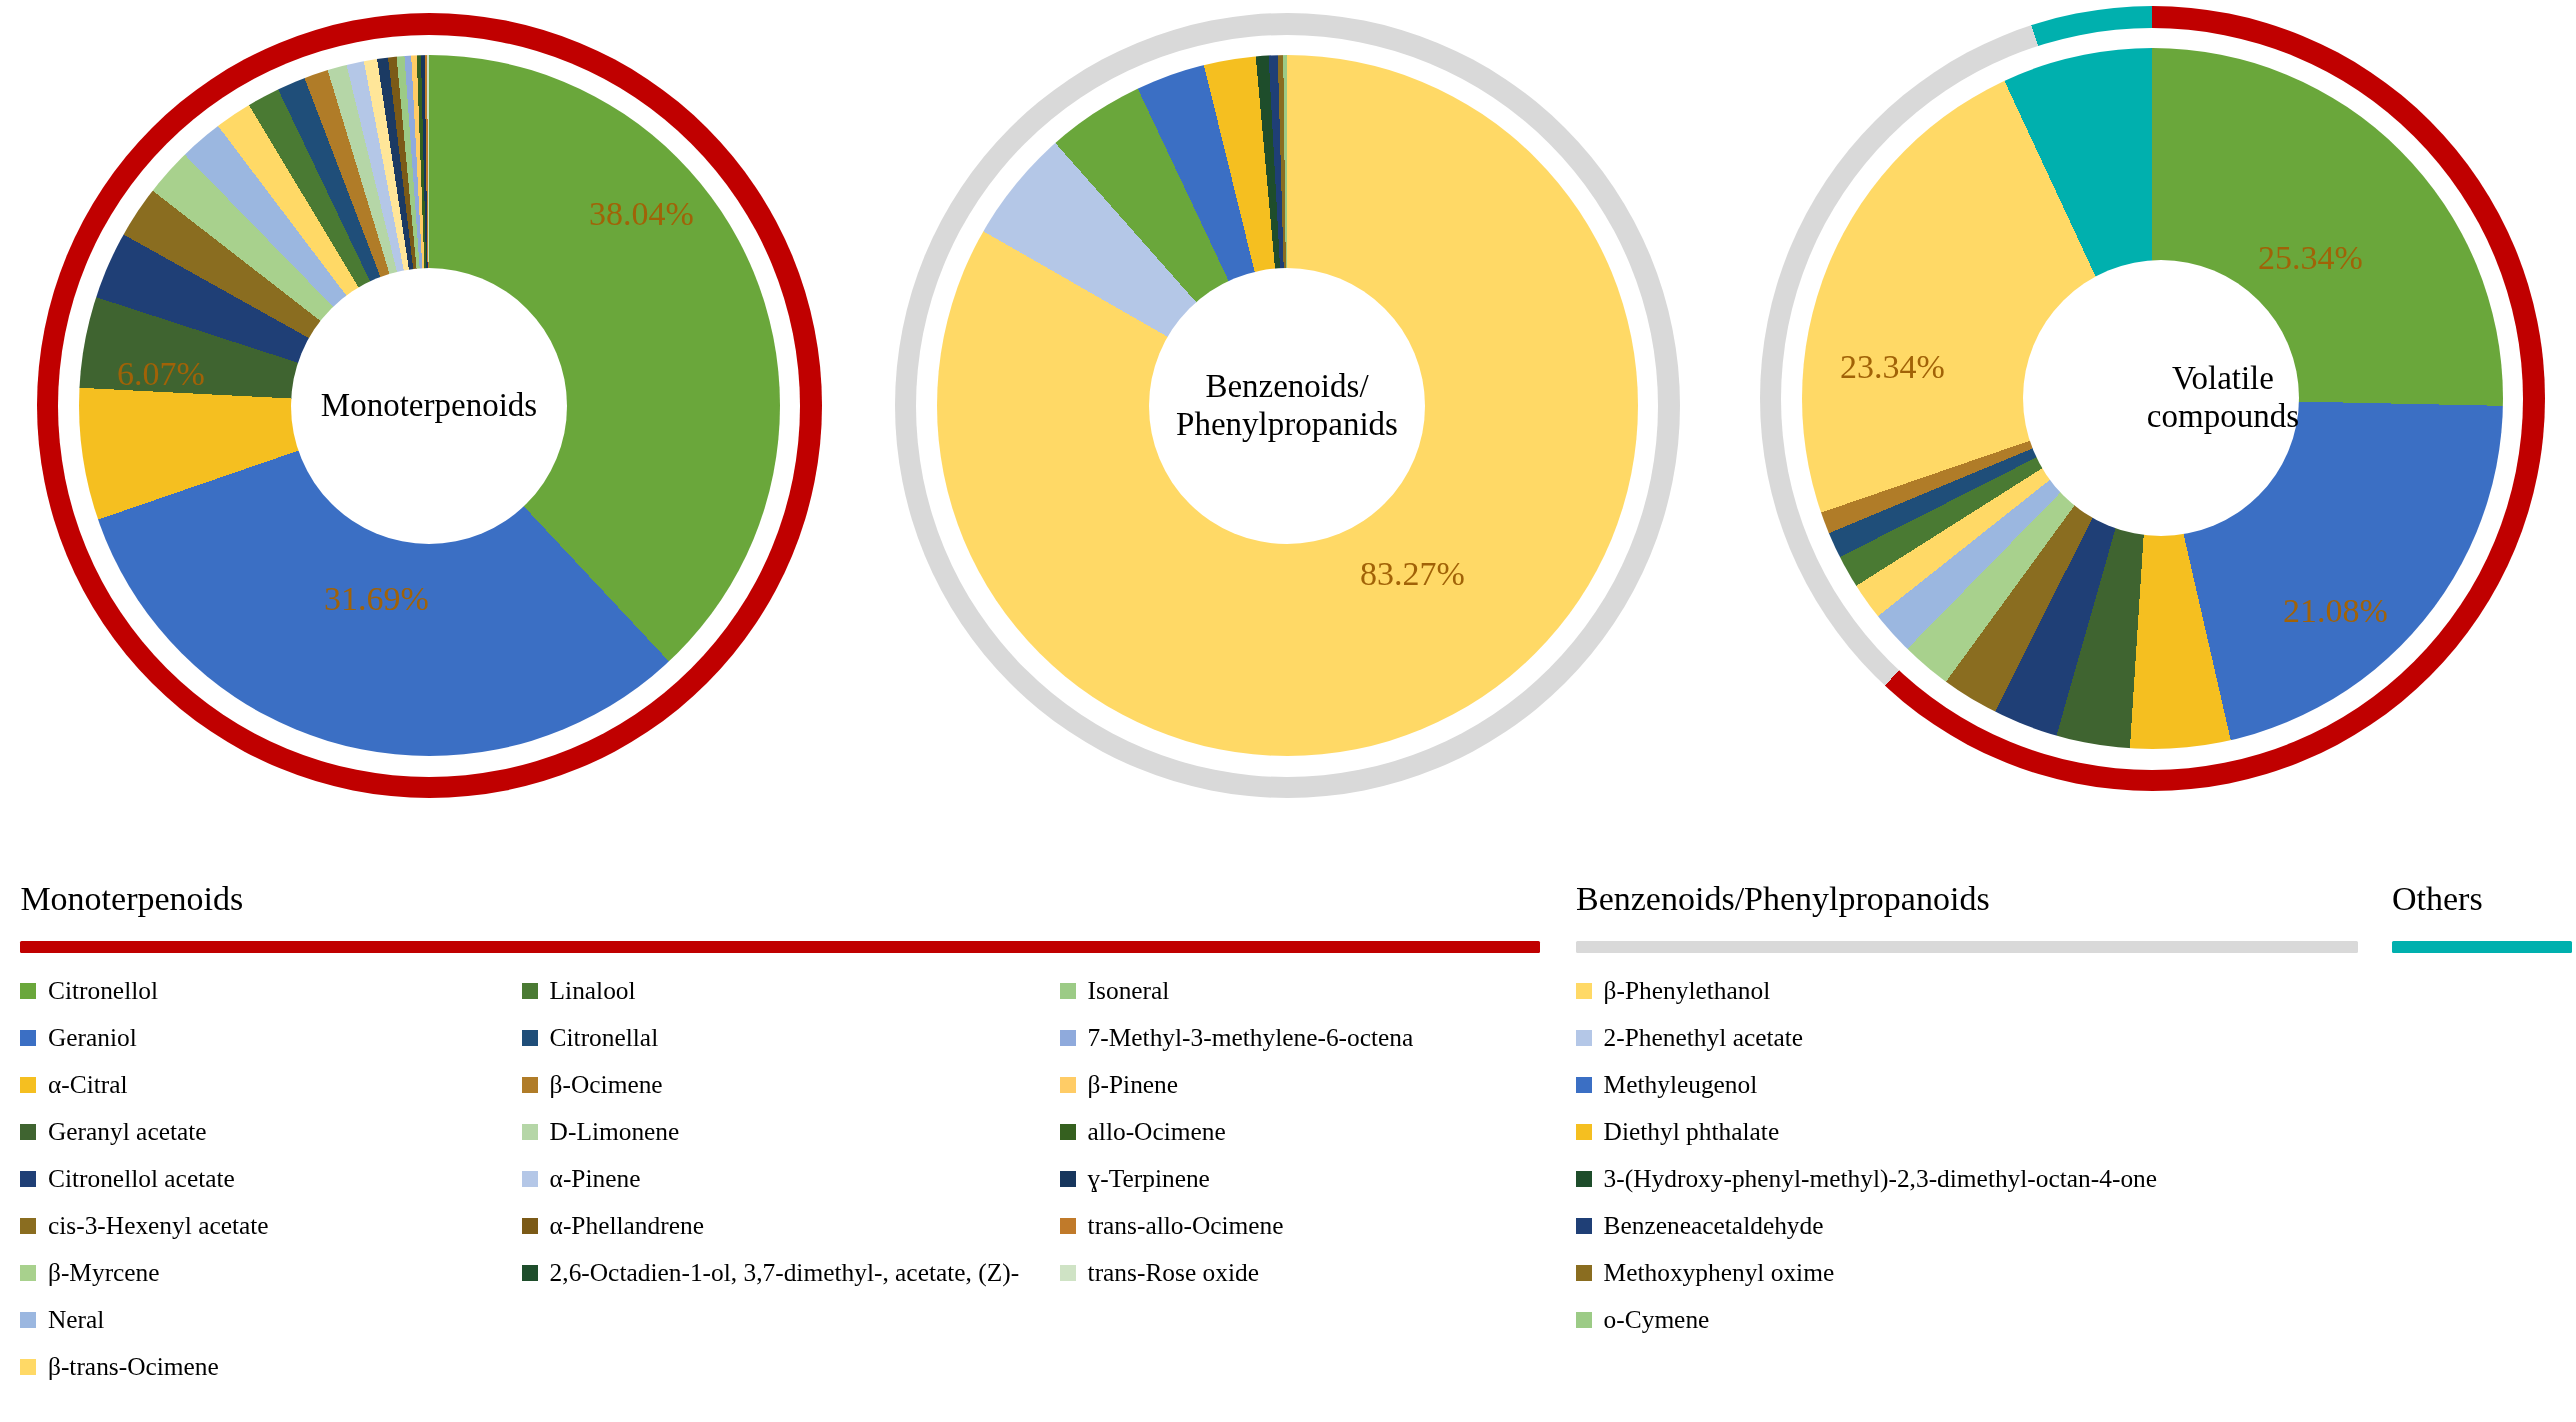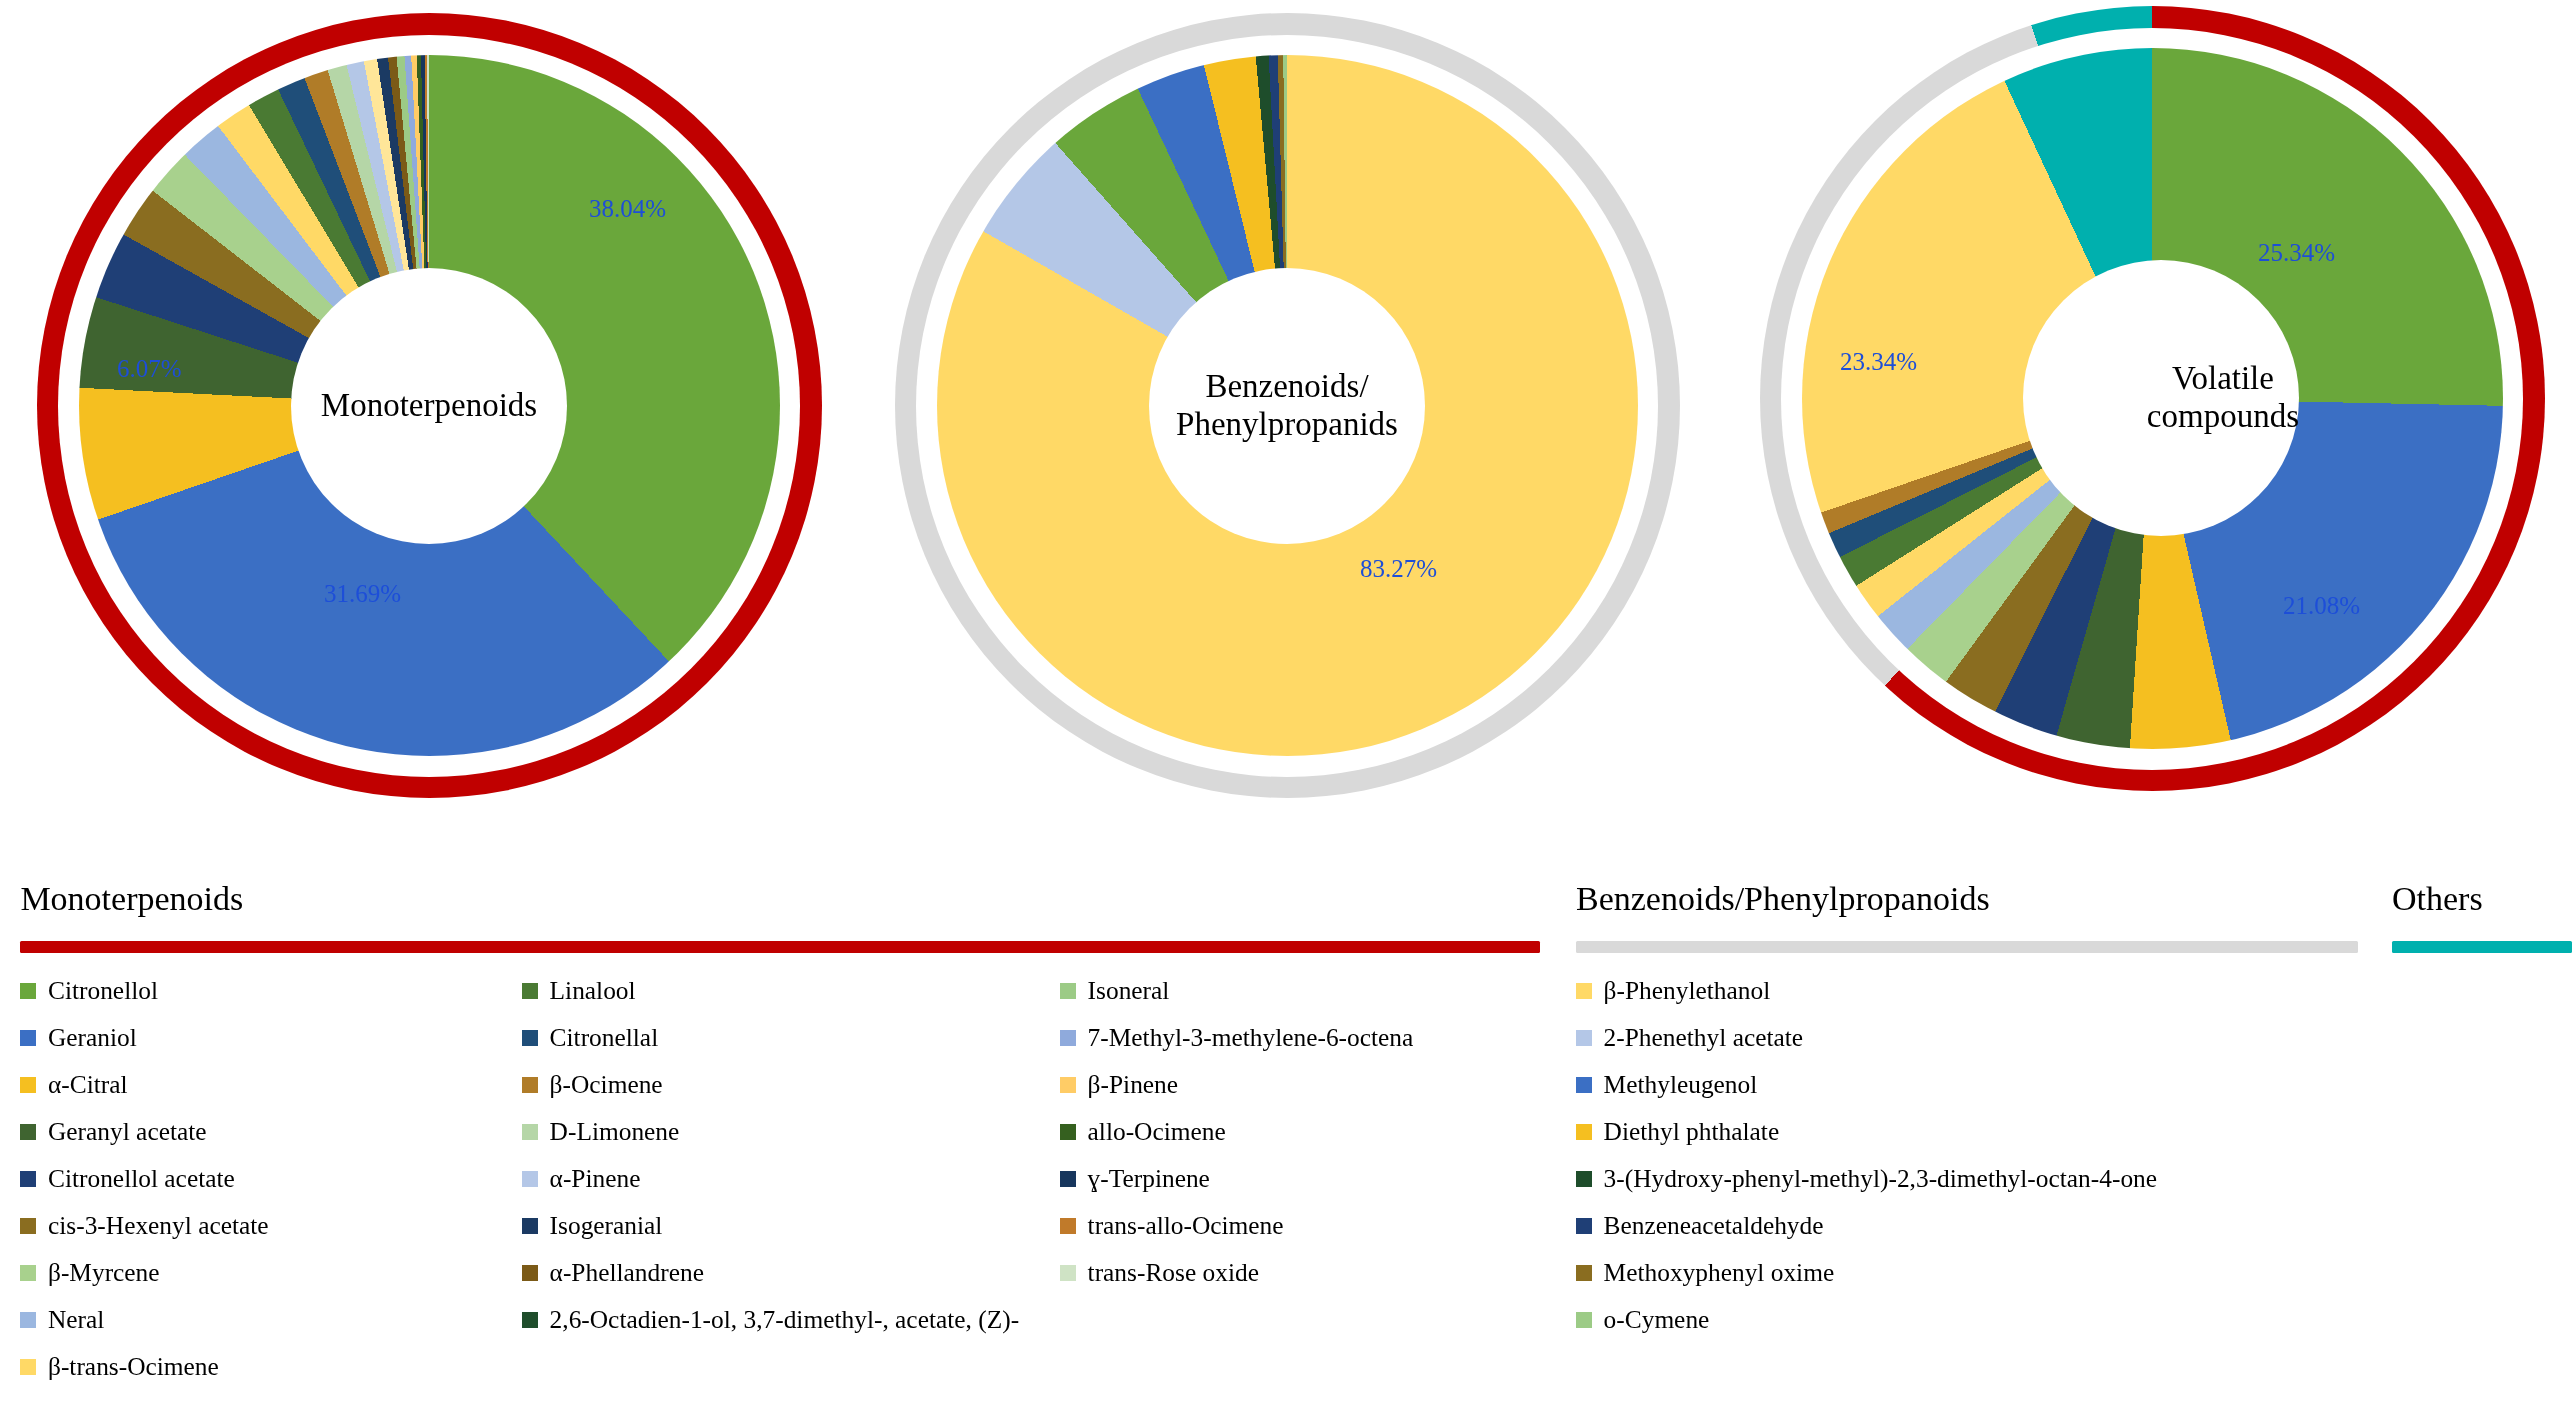--- a/index.html
+++ b/index.html
@@ -46,23 +46,23 @@
     line-height: 1.15;
   }
   .center-label {
     font-size: 33px;
     font-family: "Liberation Serif", serif;
     color: #000;
     white-space: pre-line;
   }
   .pct-label {
     position: absolute;
-    font-size: 25px;
-    font-family: "Liberation Serif", serif;
-    color: #1d4ed8;
+    font-size: 34px;
+    font-family: "Liberation Serif", serif;
+    color: #a16207;
     white-space: nowrap;
   }
 
   
   .legend-area {
     position: relative;
     width: 2576px;
     height: 597px;
   }
   .legend-header {
@@ -270,24 +270,20 @@
       </div>
     <div class="legend-item">
         <span class="swatch" style="background:#b5d6a7"></span>
         <span class="legend-text">D-Limonene</span>
       </div>
     <div class="legend-item">
         <span class="swatch" style="background:#b4c7e7"></span>
         <span class="legend-text">α-Pinene</span>
       </div>
     <div class="legend-item">
-        <span class="swatch" style="background:#1b3a63"></span>
-        <span class="legend-text">Isogeranial</span>
-      </div>
-    <div class="legend-item">
         <span class="swatch" style="background:#7b5a17"></span>
         <span class="legend-text">α-Phellandrene</span>
       </div>
     <div class="legend-item">
         <span class="swatch" style="background:#1e4d2b"></span>
         <span class="legend-text">2,6-Octadien-1-ol, 3,7-dimethyl-, acetate, (Z)-</span>
       </div>
   </div>
 
   <div class="legend-col" style="left:1060px; top:149px; width:509px;">

